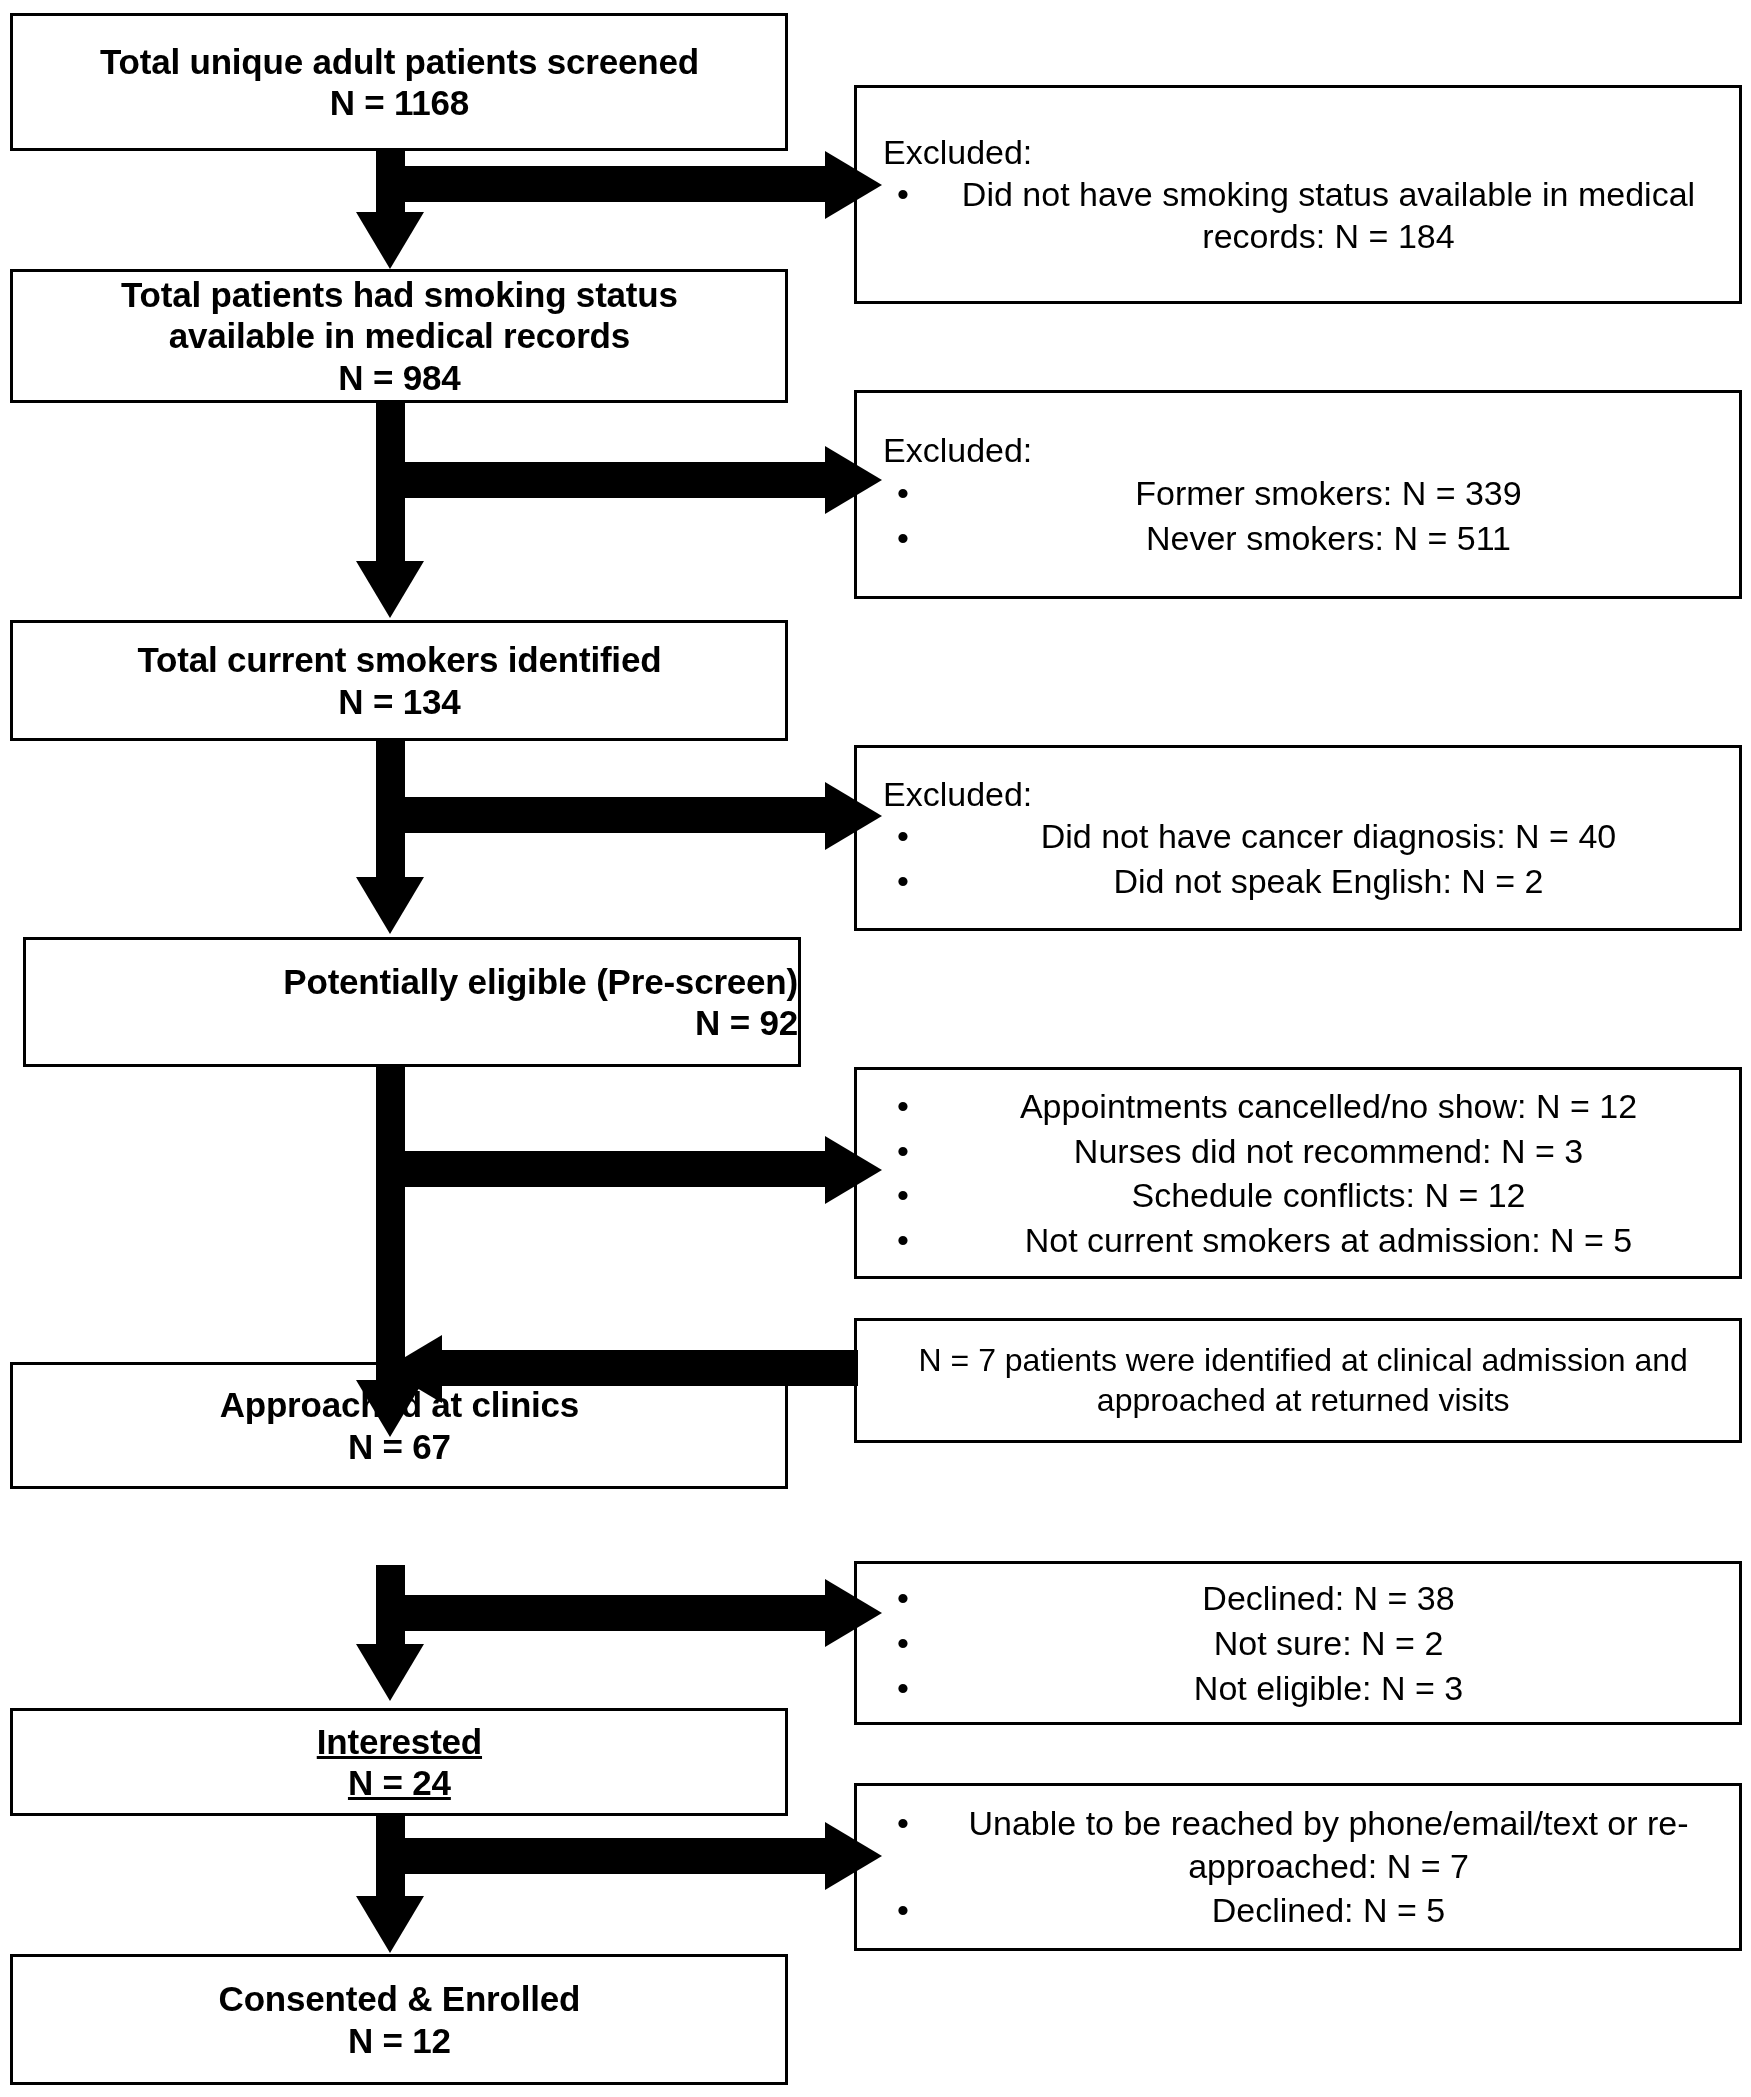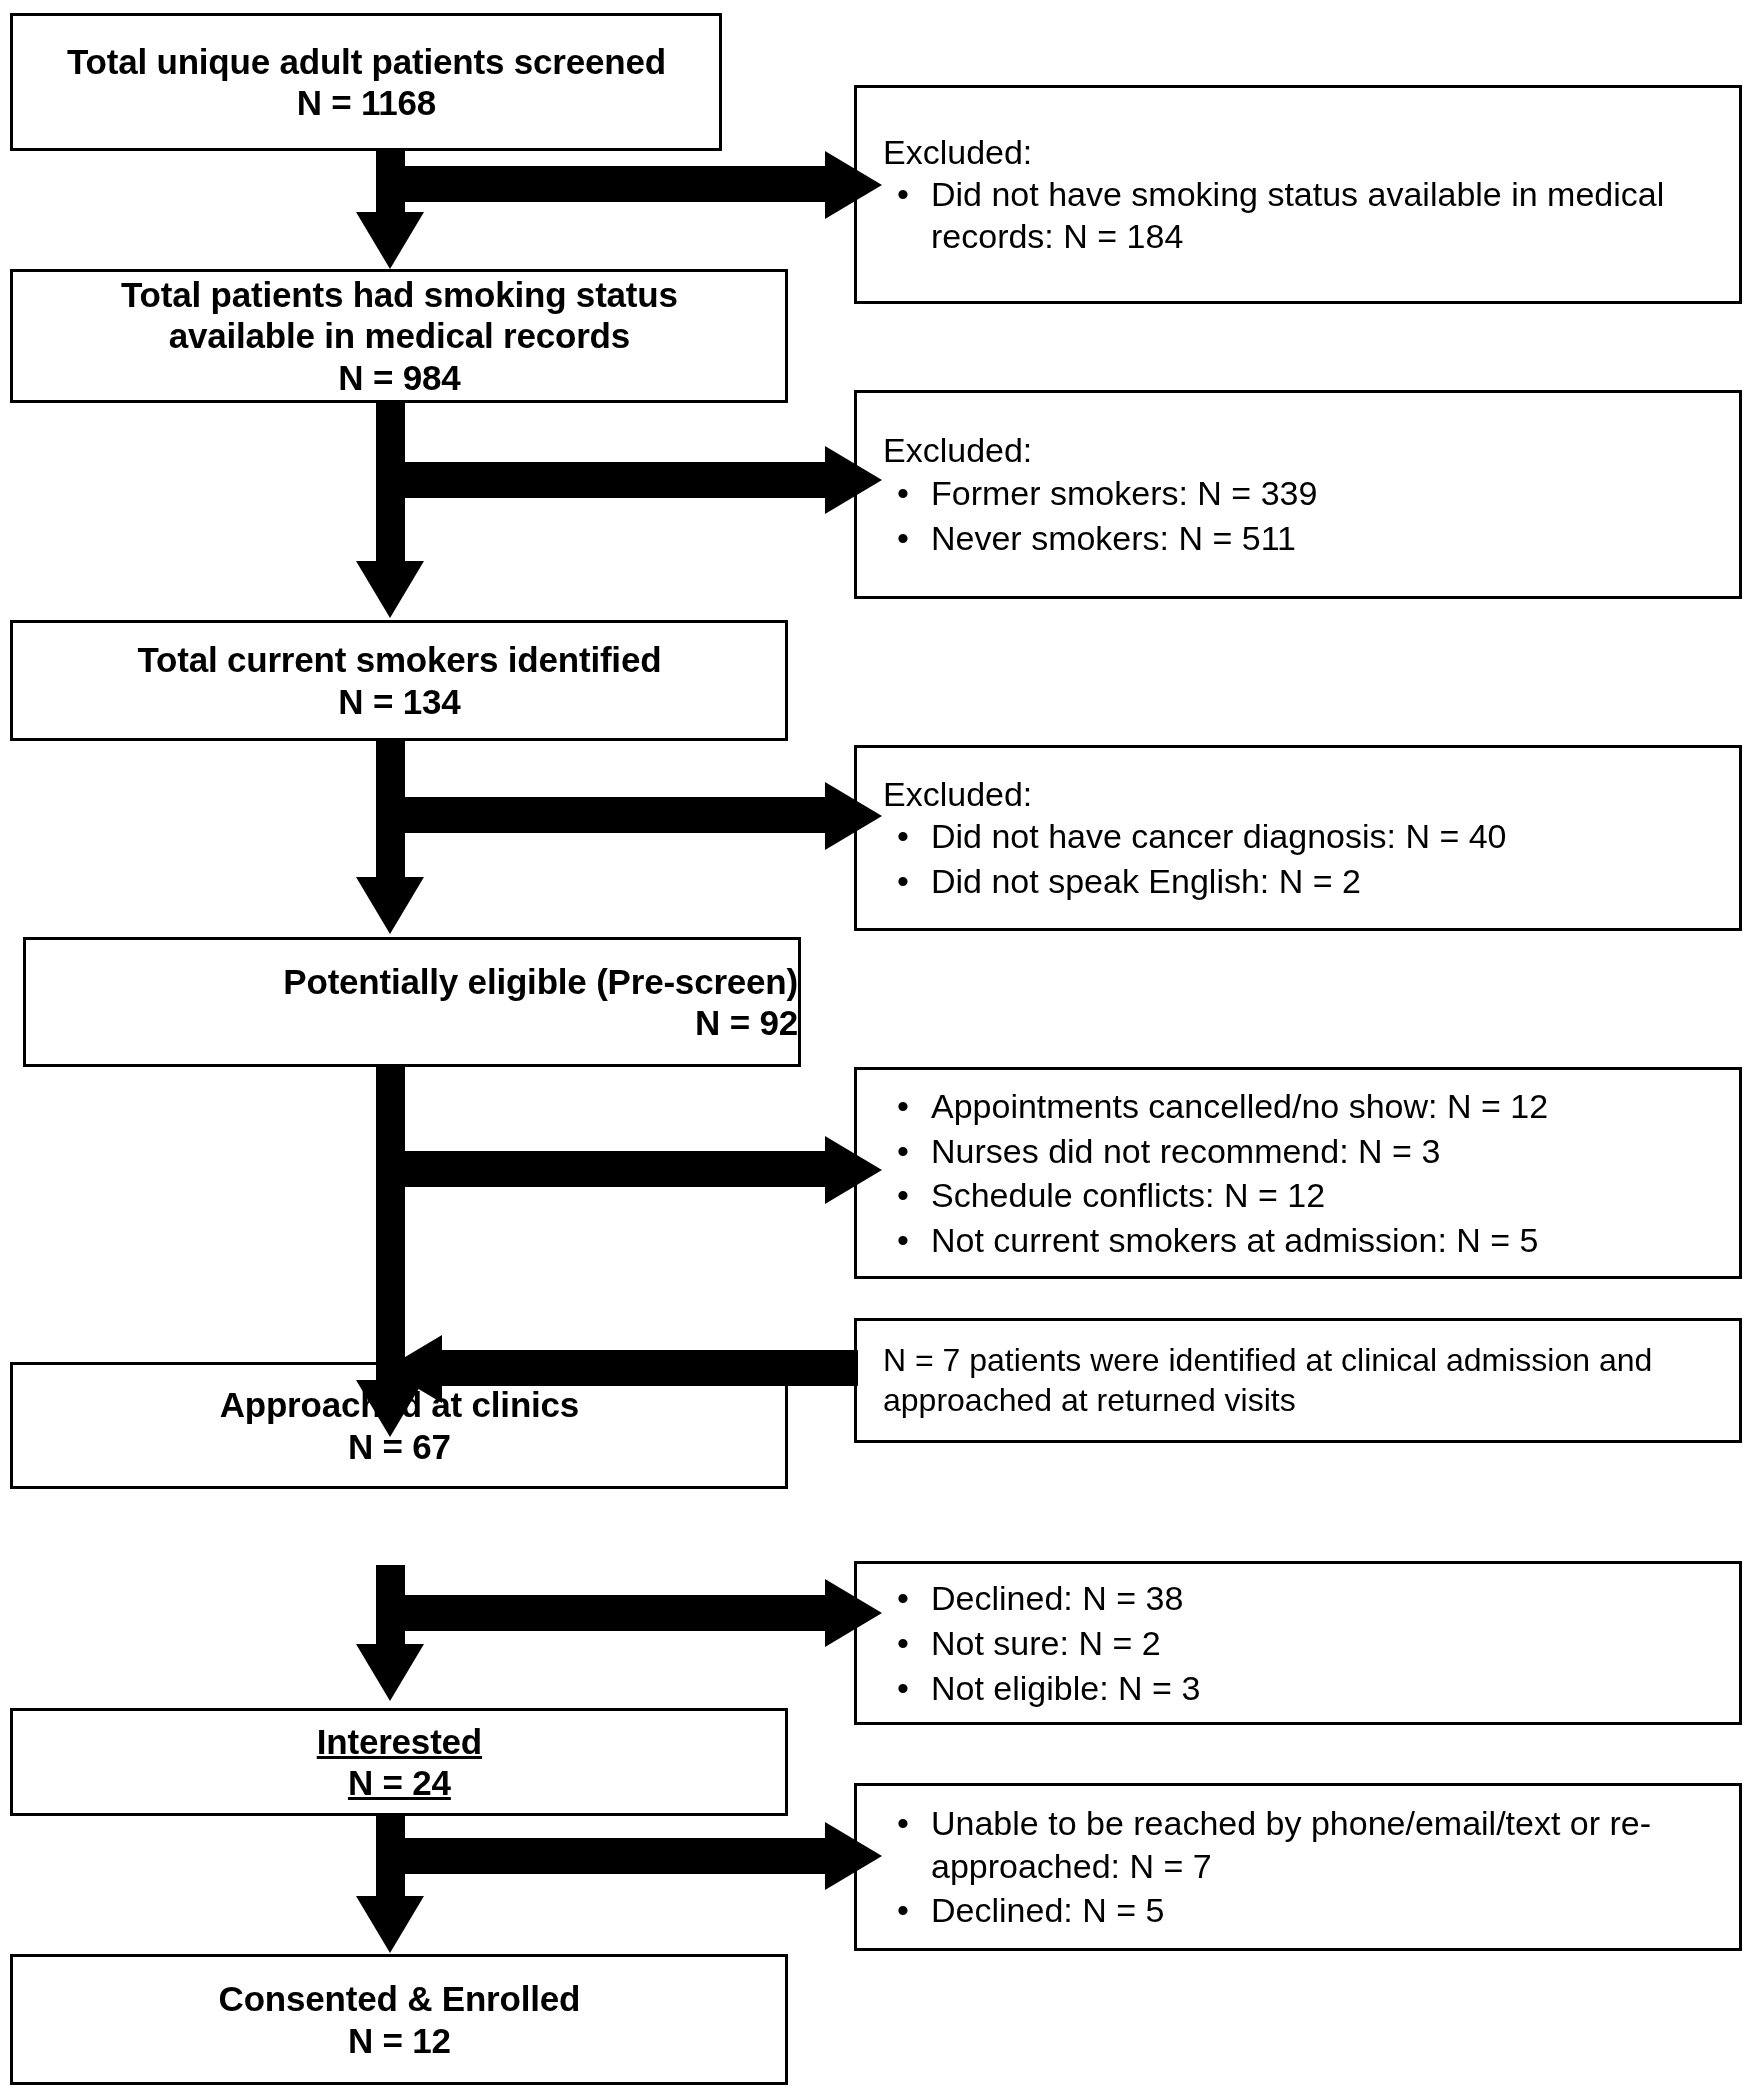--- a/index.html
+++ b/index.html
@@ -29,21 +29,21 @@
     display: flex;
     flex-direction: column;
     justify-content: center;
   }
   .box.flow {
     align-items: center;
     text-align: center;
   }
   .box.note {
     align-items: flex-start;
-    text-align: left;
+    text-align: center;
   }
 
   .flow-line {
     font-weight: bold;
     font-size: 35px;
     line-height: 1.18;
     letter-spacing: -0.2px;
     white-space: nowrap;
   }
 
@@ -117,21 +117,21 @@
     border-top: 34px solid transparent;
     border-bottom: 34px solid transparent;
     border-right: 57px solid #000000;
   }
 </style>
 </head>
 <body>
 
 <div id="canvas">
 
-  <div class="box flow" style="left:10.4px; top:13px; width:712px; height:138px;">
+  <div class="box flow" style="left:10.4px; top:13px; width:778px; height:138px;">
     <div class="flow-line">Total unique adult patients screened</div>
     <div class="flow-line">N = 1168</div>
   </div>
 
   <div class="box flow" style="left:10.4px; top:269px; width:778px; height:134px;">
     <div class="flow-line">Total patients had smoking status</div>
     <div class="flow-line">available in medical records</div>
     <div class="flow-line">N = 984</div>
   </div>
 

